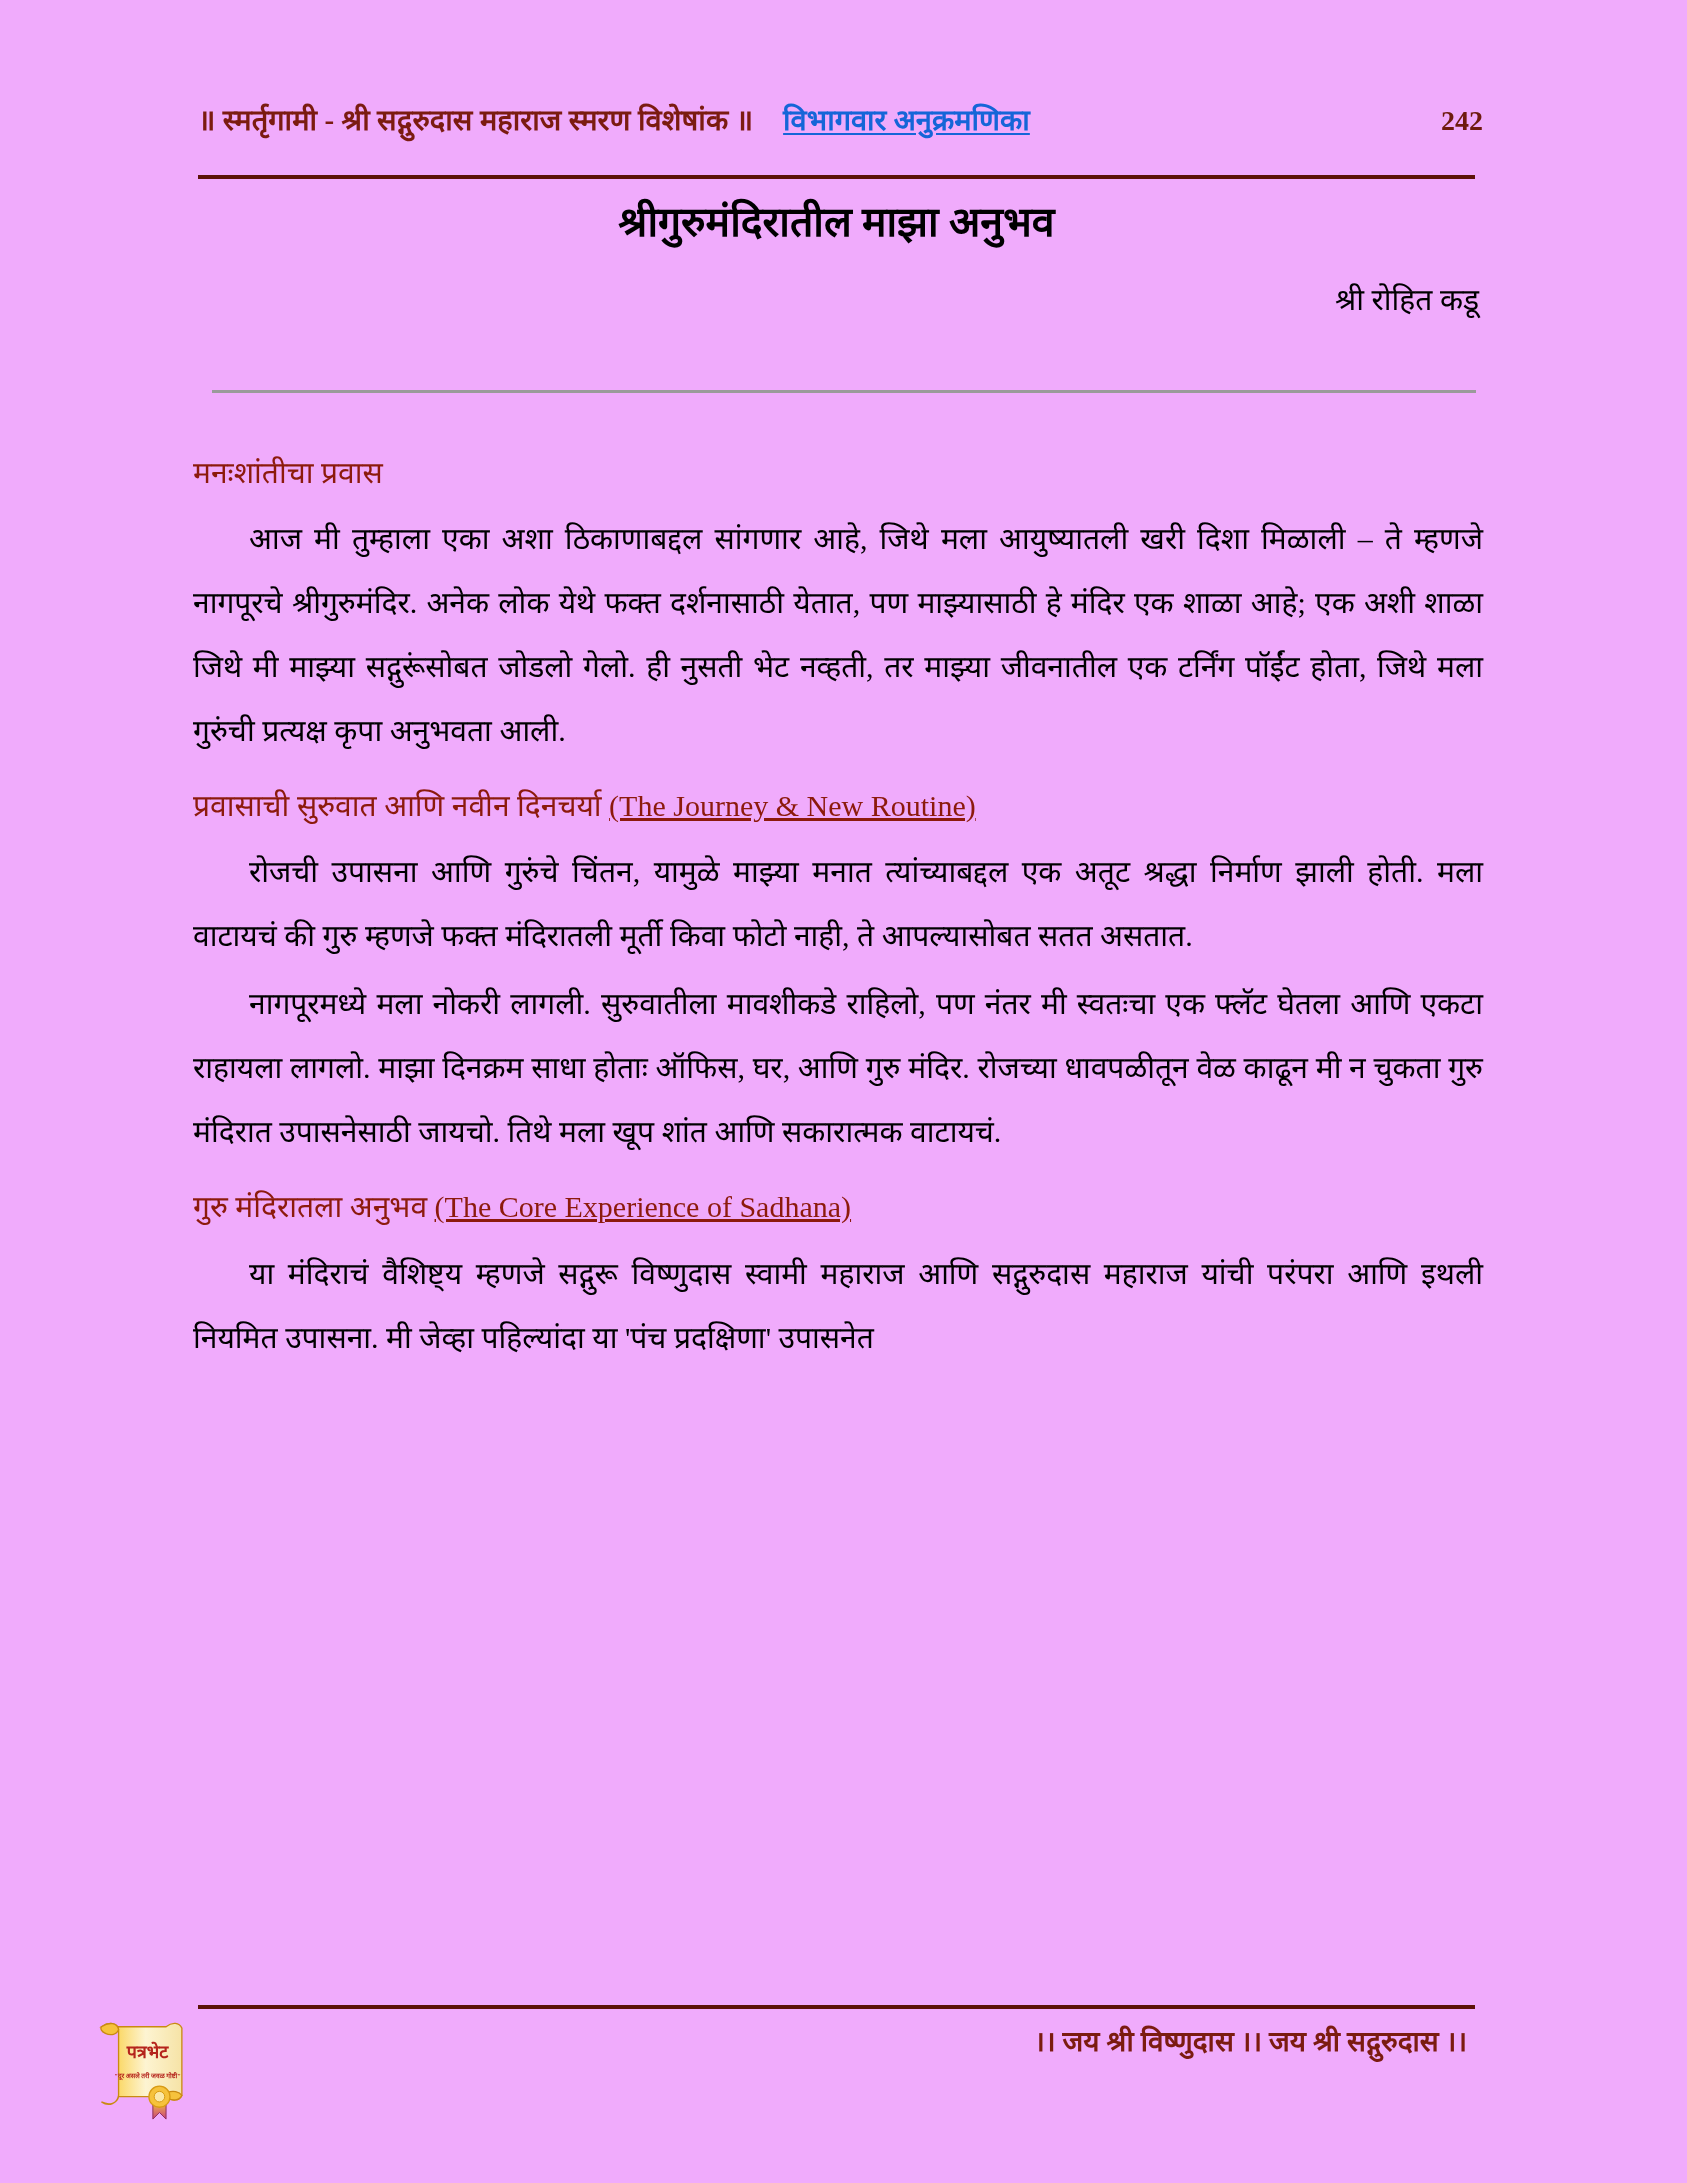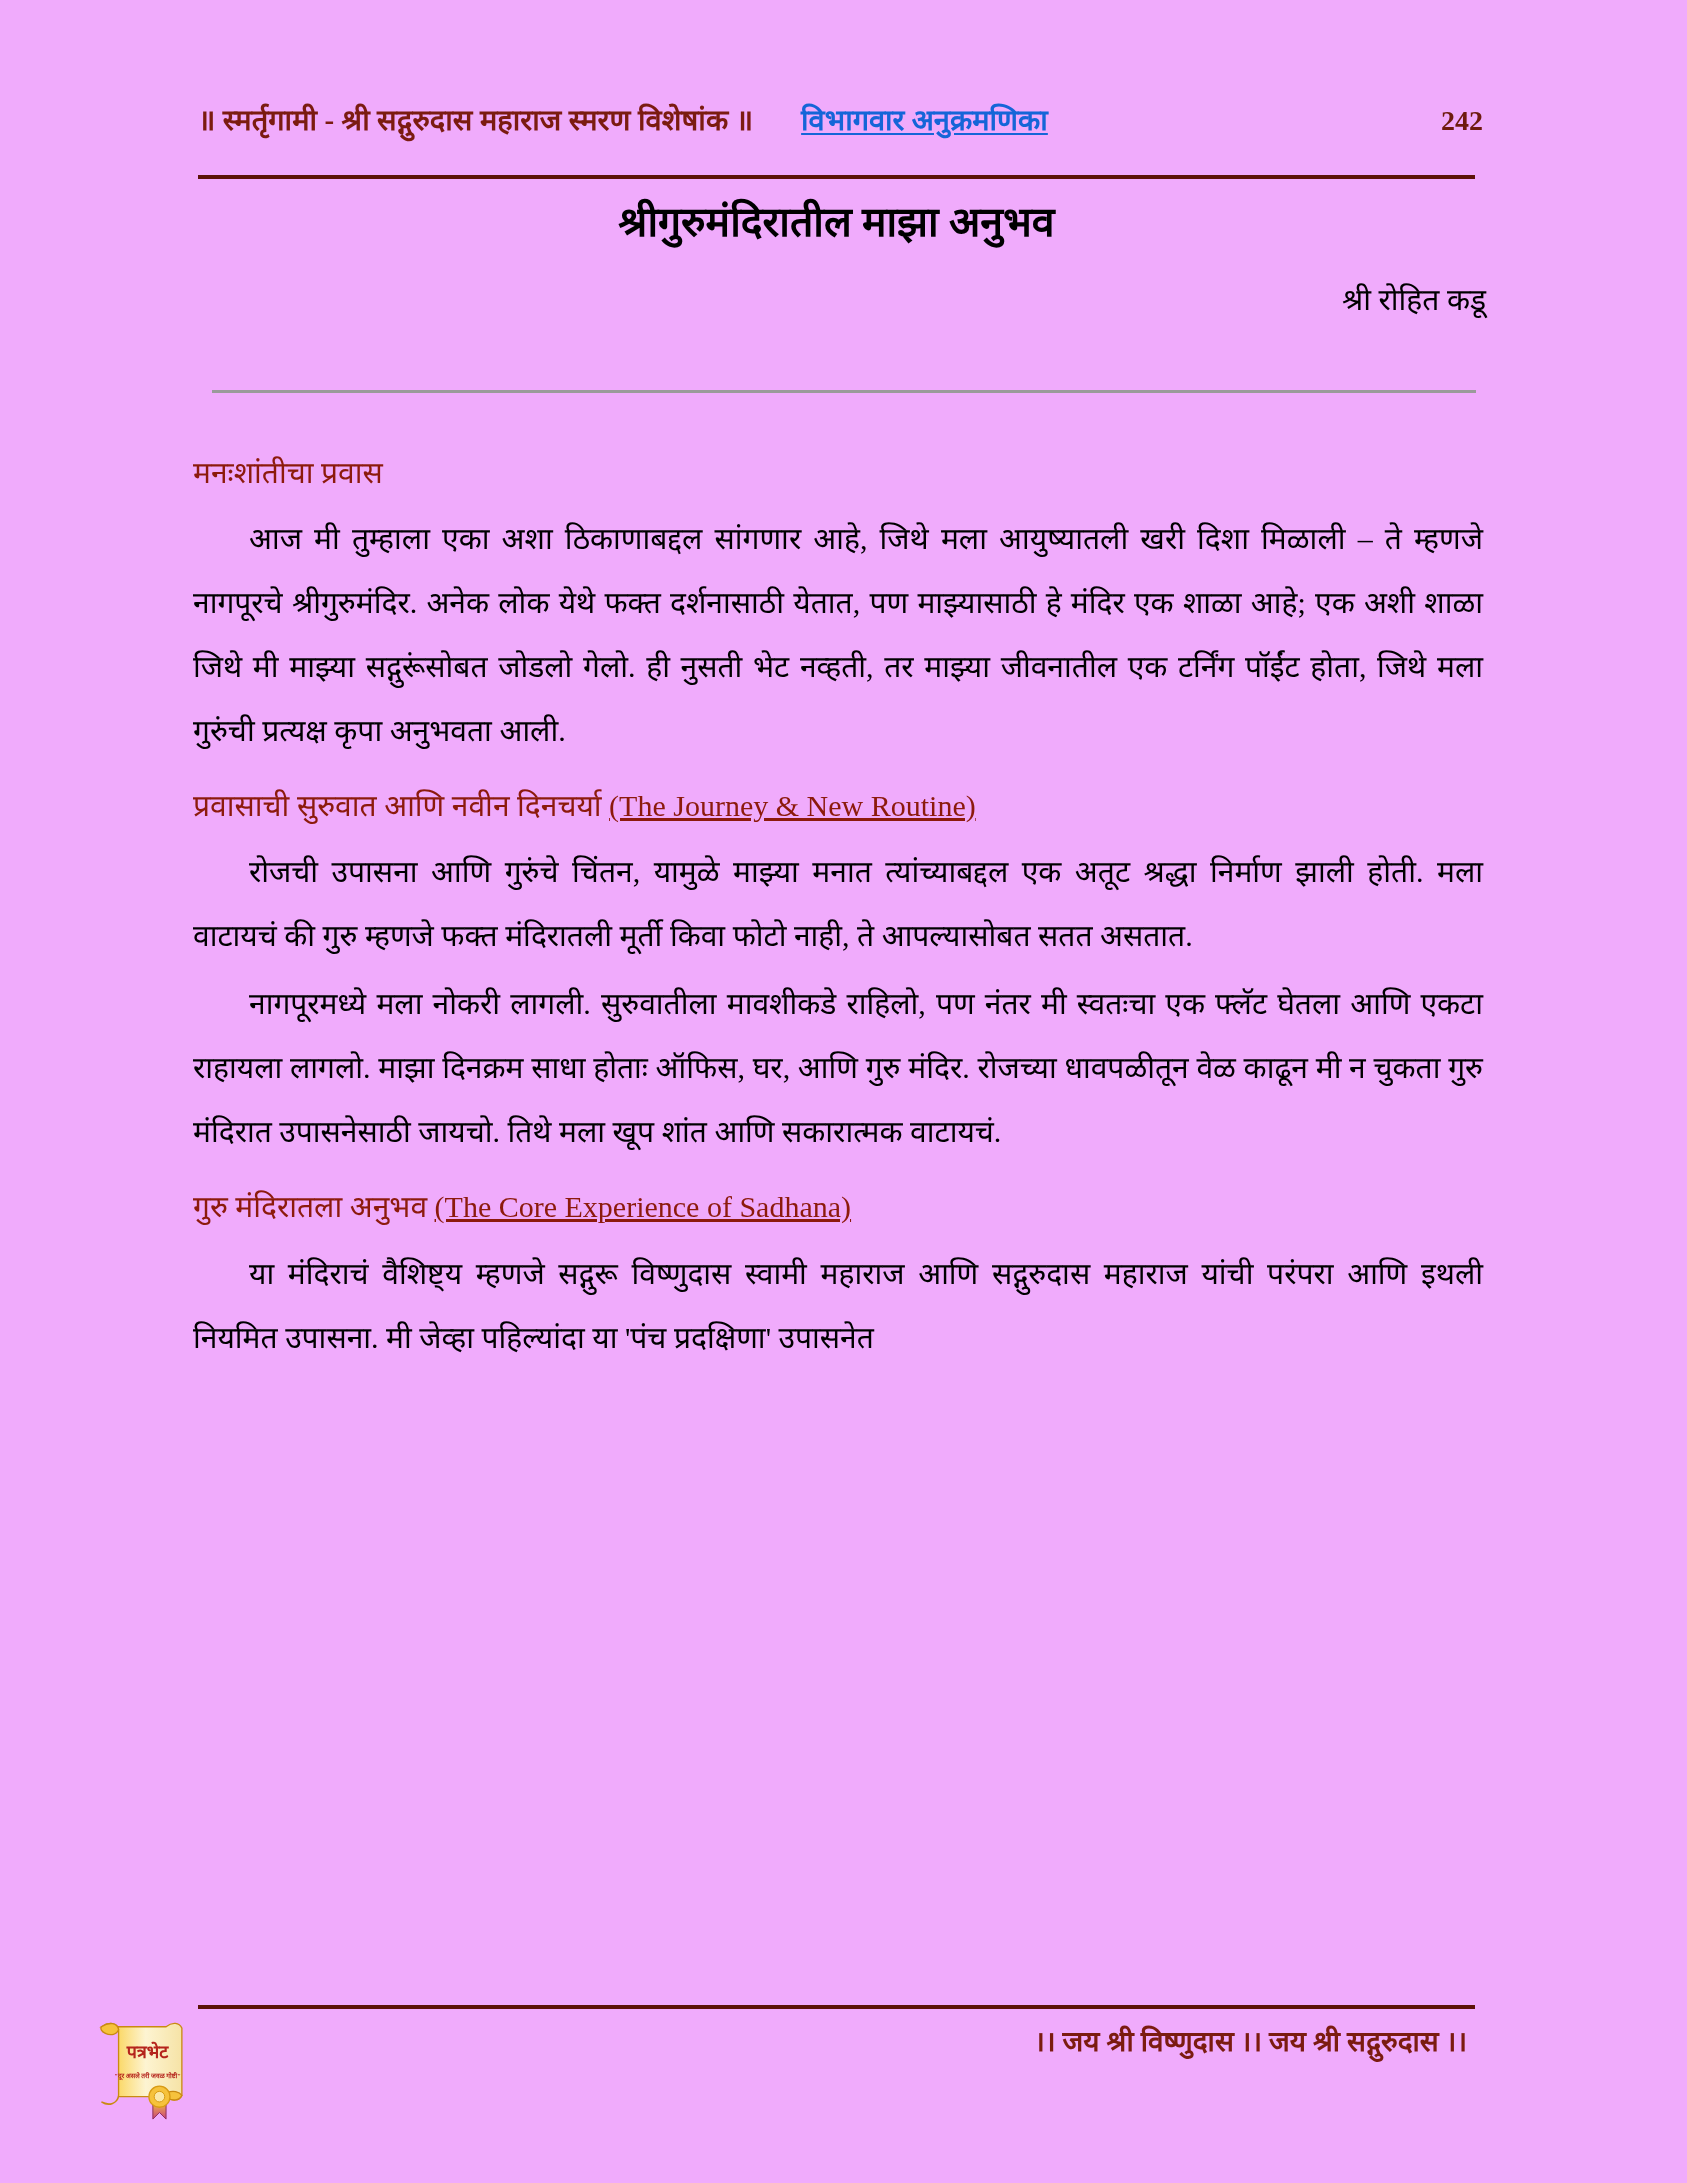--- a/index.html
+++ b/index.html
@@ -35,21 +35,21 @@
     white-space: nowrap;
     letter-spacing: 0.1px;
   }
   .header-link {
     color: #1565D8;
     font-size: 29px;
     font-weight: bold;
     font-family: "Liberation Serif", "DejaVu Sans", sans-serif;
     text-decoration: underline;
     text-underline-offset: 3.3px;
-    margin-left: 48px;
+    margin-left: 30px;
     white-space: nowrap;
     cursor: pointer;
   }
   .header-pageno {
     color: #6E1A0E;
     font-size: 28px;
     font-weight: bold;
     font-family: "Liberation Serif", "DejaVu Serif", serif;
     margin-left: auto;
     padding-right: 12px;
@@ -71,21 +71,21 @@
     top: 192px;
     width: 1277px;
     text-align: center;
     color: #000000;
     font-size: 41px;
     font-weight: bold;
     font-family: "Liberation Serif", "DejaVu Sans", sans-serif;
   }
   .doc-author {
     position: absolute;
-    left: 209px;
+    left: 202px;
     top: 278px;
     width: 1277px;
     text-align: right;
     color: #000000;
     font-size: 30px;
     font-family: "Liberation Serif", "DejaVu Sans", sans-serif;
   }
   .rule-author {
     position: absolute;
     left: 212px;

